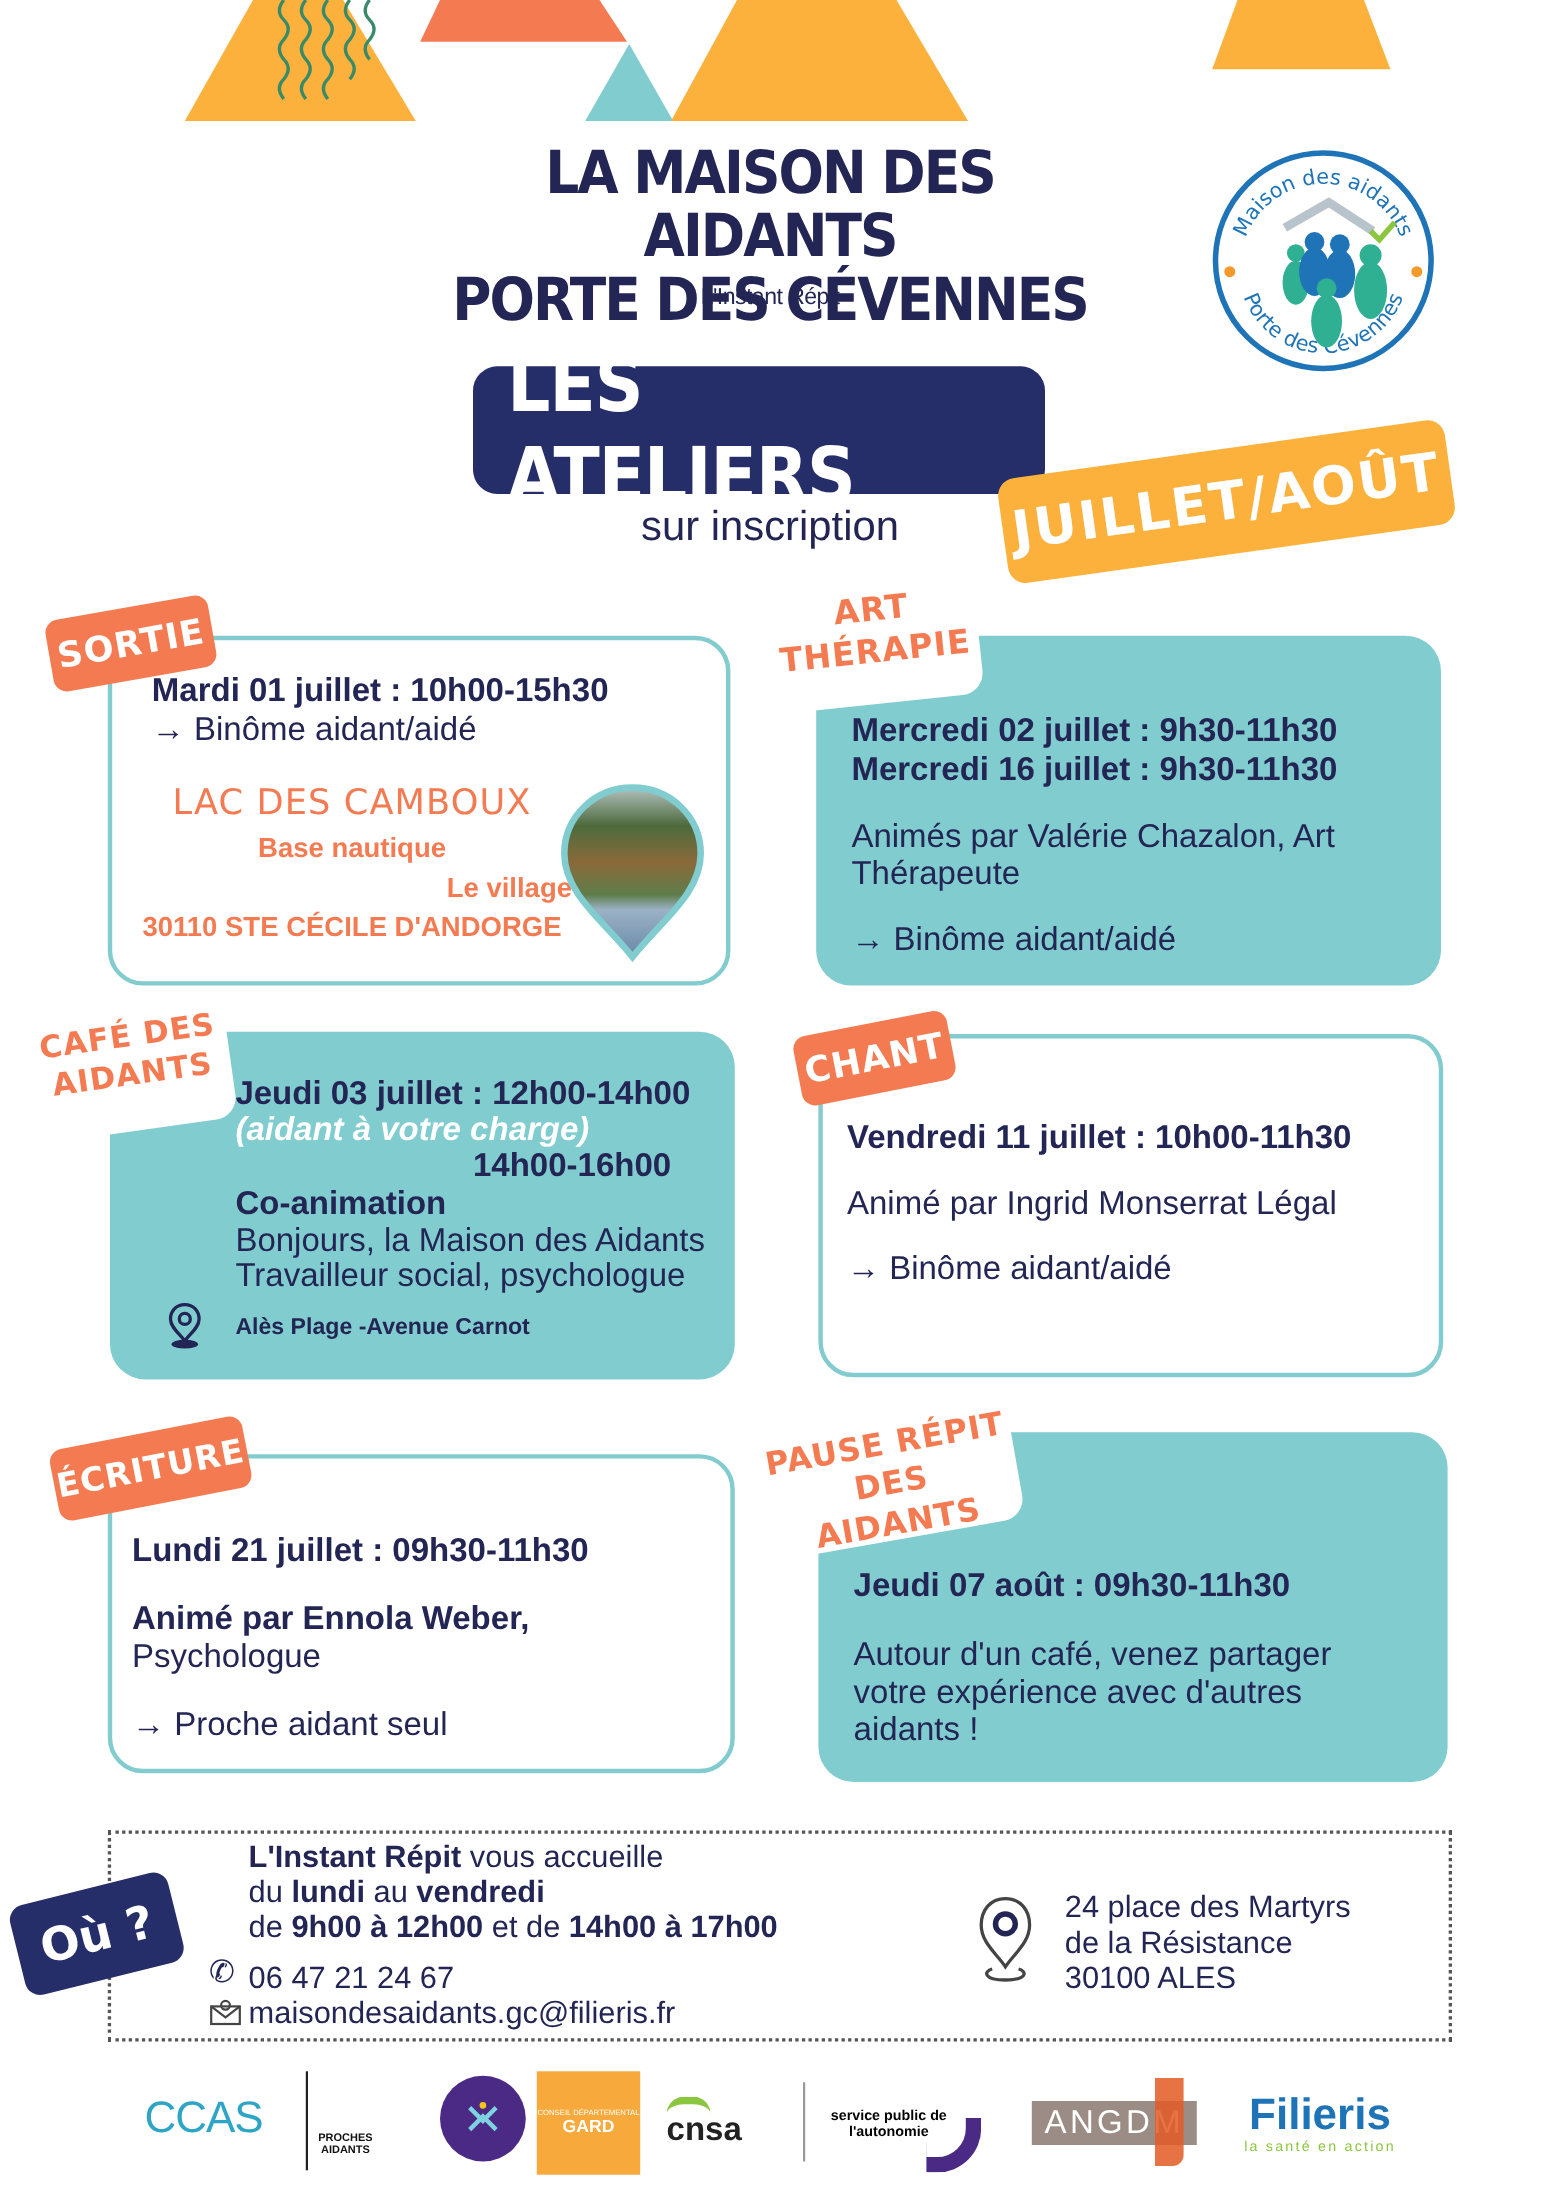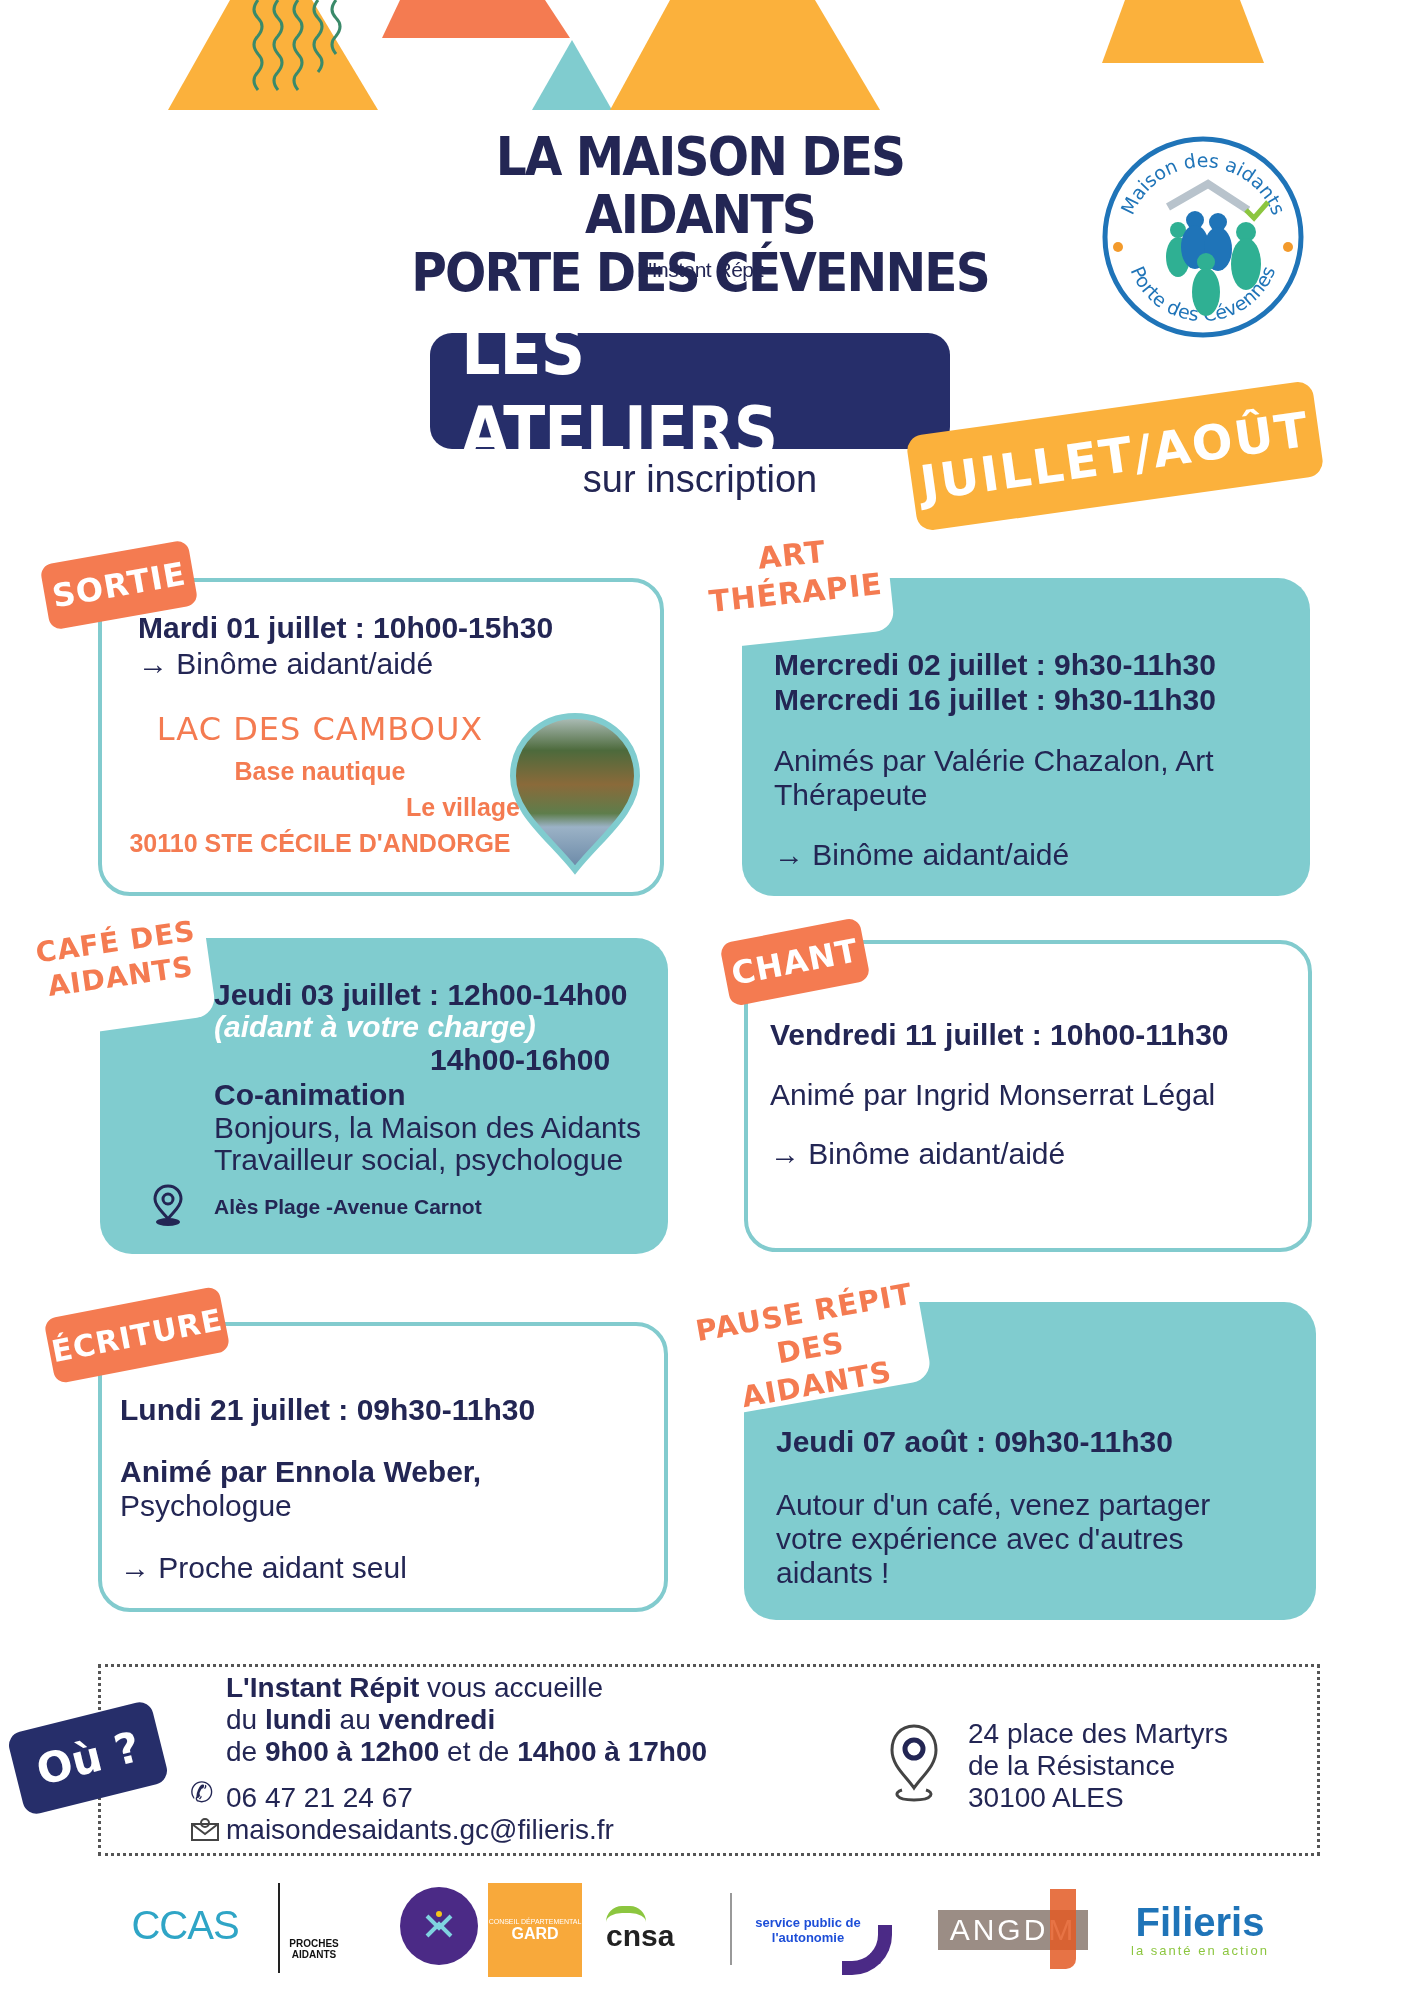--- a/index.html
+++ b/index.html
@@ -292,21 +292,21 @@
   <div class="partner" style="left:488px; top:8px; width:94px; height:94px; background:#f8a93b;">
     <span style="font-size:7px; color:#fff; text-align:center;">CONSEIL DÉPARTEMENTAL</span>
     <span style="font-size:16px; color:#fff; font-weight:bold;">GARD</span>
   </div>
   <div class="partner" style="left:606px; top:18px; width:100px; height:70px; align-items:flex-start;">
     <div style="width:40px; height:16px; border-top:7px solid #8cc63f; border-radius:30px 30px 0 0;"></div>
     <span style="font-size:30px; font-weight:bold; color:#222; line-height:28px;">cnsa</span>
   </div>
   <div class="abs" style="left:730px; top:18px; width:2px; height:72px; background:#999;"></div>
   <div class="partner" style="left:748px; top:10px; width:150px; height:90px; align-items:flex-start;">
-    <span style="font-size:13px; font-weight:bold; color:#1d4ed8; width:120px; text-align:center;">service public de l'autonomie</span>
+    <span style="font-size:13px; font-weight:bold; color:#000000; width:120px; text-align:center;">service public de l'autonomie</span>
     <div style="position:absolute; right:6px; bottom:0; width:50px; height:50px; border-right:14px solid #4b2a86; border-bottom:14px solid #4b2a86; border-radius:0 0 40px 0;"></div>
   </div>
   <div class="partner" style="left:1120px; top:18px; width:160px; height:72px;">
     <span style="font-size:40px; font-weight:bold; color:#1f74b8; line-height:42px;">Filieris</span>
     <span style="font-size:13px; color:#8cc63f; letter-spacing:2px;">la santé en action</span>
   </div>
   <div class="partner" style="left:938px; top:14px; width:160px; height:82px; align-items:flex-start;">
     <div style="background:#9b8d85; width:150px; height:40px; display:flex; align-items:center; justify-content:center;">
       <span style="font-size:30px; color:#fff; letter-spacing:3px;">ANGDM</span>
     </div>

